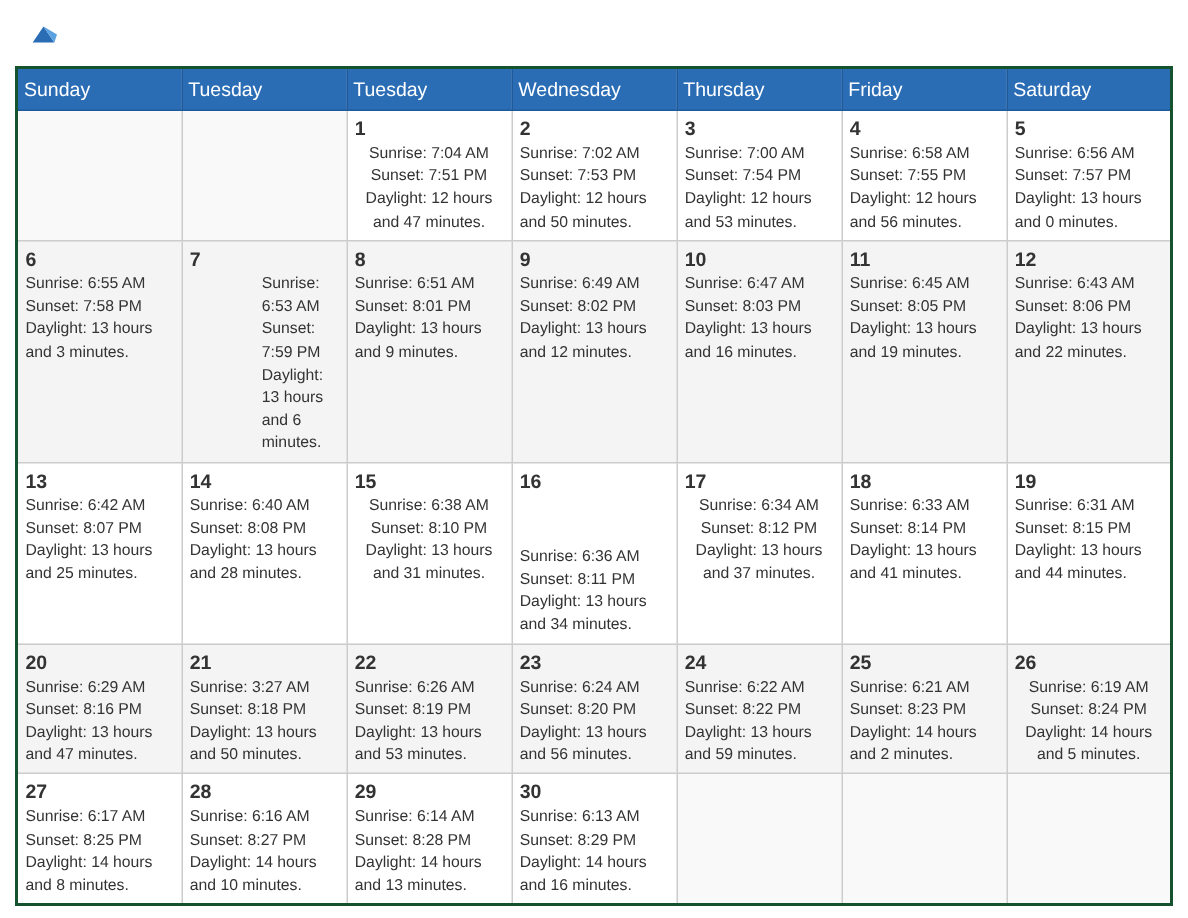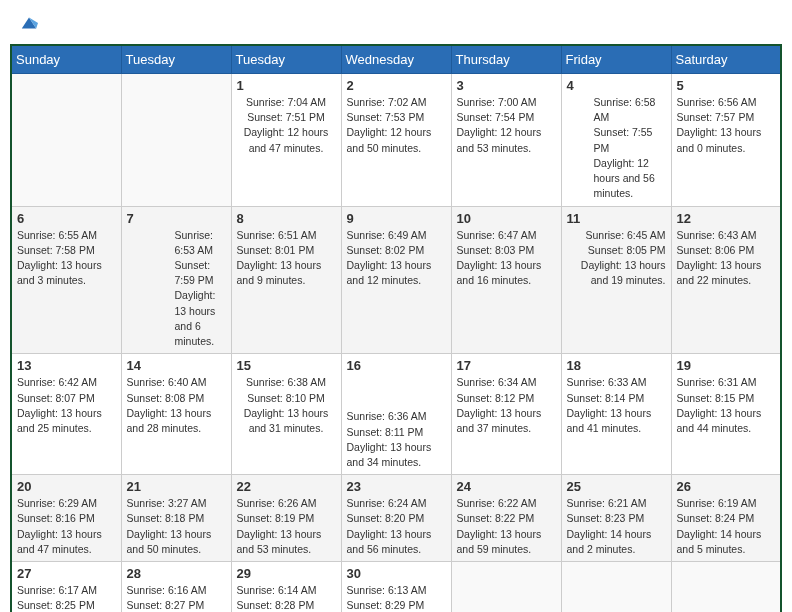--- a/index.html
+++ b/index.html
@@ -143,21 +143,21 @@
 Daylight: 12 hours and 50 minutes.</div>
         </td>
         <td>
           <span class="day-num">3</span>
           <div class="day-info" style="white-space: pre-line;">Sunrise: 7:00 AM
 Sunset: 7:54 PM
 Daylight: 12 hours and 53 minutes.</div>
         </td>
         <td>
           <span class="day-num">4</span>
-          <div class="day-info" style="white-space: pre-line; margin-left: 27px;">Sunrise: 6:58 AM
+          <div class="day-info" style="white-space: pre-line;">Sunrise: 6:58 AM
 Sunset: 7:55 PM
 Daylight: 12 hours and 56 minutes.</div>
         </td>
         <td>
           <span class="day-num">5</span>
           <div class="day-info" style="white-space: pre-line;">Sunrise: 6:56 AM
 Sunset: 7:57 PM
 Daylight: 13 hours and 0 minutes.</div>
         </td>
       </tr>
@@ -187,21 +187,21 @@
 Daylight: 13 hours and 12 minutes.</div>
         </td>
         <td>
           <span class="day-num">10</span>
           <div class="day-info" style="white-space: pre-line;">Sunrise: 6:47 AM
 Sunset: 8:03 PM
 Daylight: 13 hours and 16 minutes.</div>
         </td>
         <td>
           <span class="day-num">11</span>
-          <div class="day-info" style="white-space: pre-line; text-align: right;">Sunrise: 6:45 AM
+          <div class="day-info" style="white-space: pre-line;">Sunrise: 6:45 AM
 Sunset: 8:05 PM
 Daylight: 13 hours and 19 minutes.</div>
         </td>
         <td>
           <span class="day-num">12</span>
           <div class="day-info" style="white-space: pre-line;">Sunrise: 6:43 AM
 Sunset: 8:06 PM
 Daylight: 13 hours and 22 minutes.</div>
         </td>
       </tr>
@@ -225,21 +225,21 @@
 Daylight: 13 hours and 31 minutes.</div>
         </td>
         <td>
           <span class="day-num">16</span>
           <div class="day-info" style="white-space: pre-line; margin-top: 36px;">Sunrise: 6:36 AM
 Sunset: 8:11 PM
 Daylight: 13 hours and 34 minutes.</div>
         </td>
         <td>
           <span class="day-num">17</span>
-          <div class="day-info" style="white-space: pre-line;">Sunrise: 6:34 AM
+          <div class="day-info" style="white-space: pre-line; text-align: center;">Sunrise: 6:34 AM
 Sunset: 8:12 PM
 Daylight: 13 hours and 37 minutes.</div>
         </td>
         <td>
           <span class="day-num">18</span>
           <div class="day-info" style="white-space: pre-line;">Sunrise: 6:33 AM
 Sunset: 8:14 PM
 Daylight: 13 hours and 41 minutes.</div>
         </td>
         <td>
@@ -281,21 +281,21 @@
 Daylight: 13 hours and 59 minutes.</div>
         </td>
         <td>
           <span class="day-num">25</span>
           <div class="day-info" style="white-space: pre-line;">Sunrise: 6:21 AM
 Sunset: 8:23 PM
 Daylight: 14 hours and 2 minutes.</div>
         </td>
         <td>
           <span class="day-num">26</span>
-          <div class="day-info" style="white-space: pre-line;">Sunrise: 6:19 AM
+          <div class="day-info" style="white-space: pre-line; text-align: center;">Sunrise: 6:19 AM
 Sunset: 8:24 PM
 Daylight: 14 hours and 5 minutes.</div>
         </td>
       </tr>
       <tr class="row-bg-1">
         <td>
           <span class="day-num">27</span>
           <div class="day-info" style="white-space: pre-line;">Sunrise: 6:17 AM
 Sunset: 8:25 PM
 Daylight: 14 hours and 8 minutes.</div>

